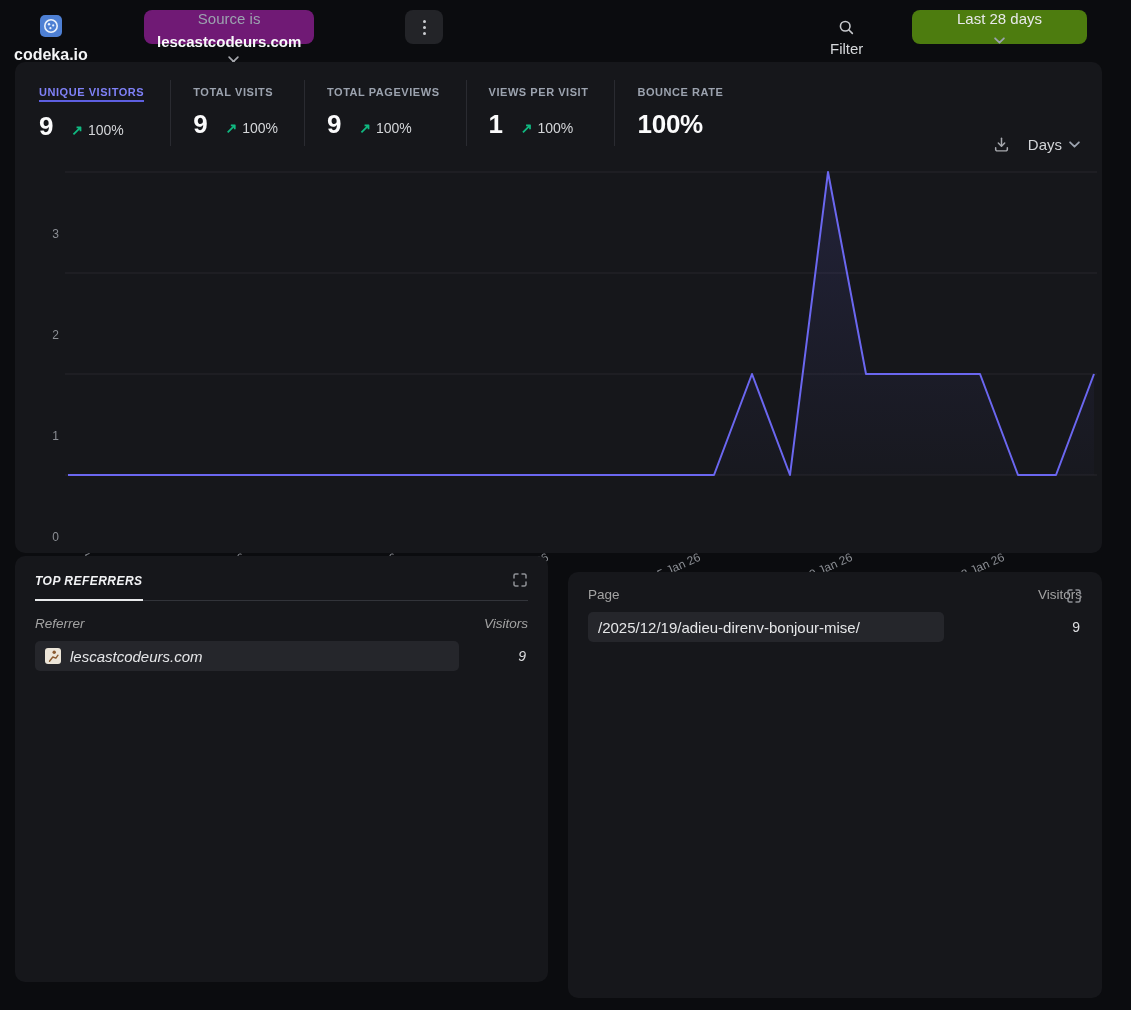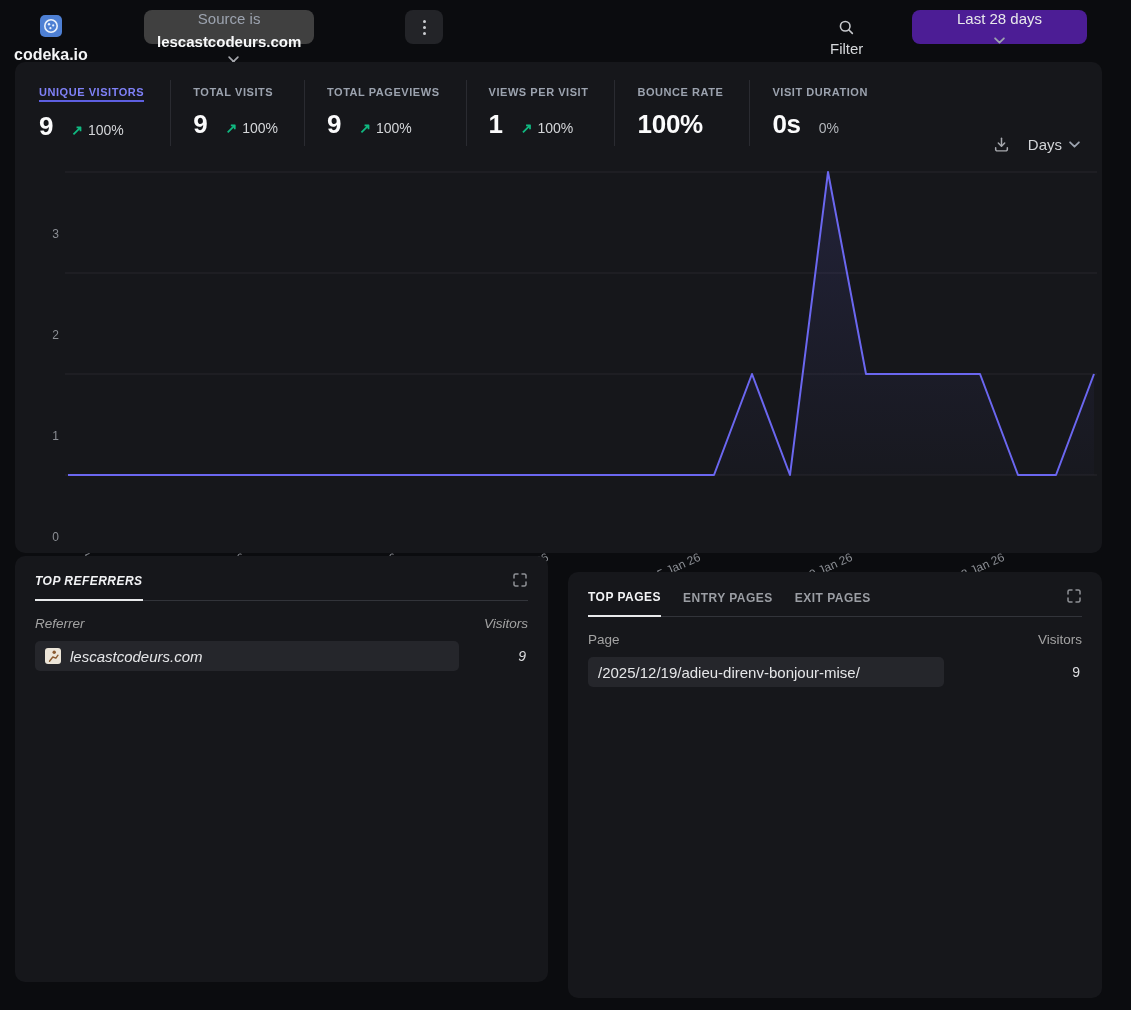--- a/index.html
+++ b/index.html
@@ -10,34 +10,34 @@
     color:#f3f4f6;
     position:relative;
     overflow:hidden;
   }
   .abs { position:absolute;flex-direction:column; }
 
   
   .site-switcher { left:14px; top:15px; display:flex; align-items:center; gap:9px; cursor:pointer; }
   .site-name { font-size:16px; font-weight:700; color:#f4f5f6; }
   .pill {
-    left:144px; top:10px; height:34px; background:#404040; border-radius:8px;
+    left:144px; top:10px; height:34px; background:#701a75; border-radius:8px;
     display:flex; align-items:center; padding:0 13px; gap:6px; font-size:15px;
   }
   .pill .prefix { color:#9ca3af; }
   .pill .val { color:#f7f8f9; font-weight:700; }
   .pill .close { margin-left:9px; display:flex; align-items:center; cursor:pointer; }
   .more-btn {
     left:405px; top:10px; width:38px; height:34px; background:#232428; border-radius:8px;
     display:flex; align-items:center; justify-content:center; gap:3px; cursor:pointer; border:none;
   }
   .more-btn i { width:3px; height:3px; border-radius:50%; background:#cbcdd1; display:block; }
   .filter-btn { left:830px; top:19px; display:flex; align-items:center; gap:4px; font-size:15px; color:#d6d8db; cursor:pointer; }
   .date-select {
-    left:912px; top:10px; width:175px; height:34px; background:#4c1d95; border-radius:8px;
+    left:912px; top:10px; width:175px; height:34px; background:#4d7c0f; border-radius:8px;
     display:flex; align-items:center; justify-content:space-between; padding:0 14px;
     font-size:15px; color:#e8e9eb; cursor:pointer;
   }
 
   
   .card { position:absolute; background:#16171b; border-radius:10px; }
   .chart-card { left:15px; top:62px; width:1087px; height:491px; }
   .ref-card  { left:15px; top:556px; width:533px; height:426px;font-style:italic; }
   .pages-card{ left:568px; top:572px; width:534px; height:426px; }
 
@@ -168,29 +168,20 @@
             <span>100%</span>
           </span>
       </div>
     </div>
     <div class="metric">
       <span class="m-label">BOUNCE RATE</span>
       <div class="m-row">
         <span class="m-value">100%</span>
       </div>
     </div>
-    <div class="metric">
-      <span class="m-label">VISIT DURATION</span>
-      <div class="m-row">
-        <span class="m-value">0s</span>
-        <span class="m-change muted">
-            <span>0%</span>
-          </span>
-      </div>
-    </div>
   </div>
 
   <div class="chart-controls">
     <button class="dl-btn">
       <svg width="17" height="17" viewBox="0 0 16 16" fill="none" stroke="#a7a9ae" stroke-width="1.4" stroke-linecap="round" stroke-linejoin="round">
           <path d="M8 2v7.2"></path>
           <path d="M5 6.6 8 9.6l3-3"></path>
           <path d="M2.5 11v1.5A1.5 1.5 0 0 0 4 14h8a1.5 1.5 0 0 0 1.5-1.5V11"></path>
         </svg>
     </button>
@@ -268,25 +259,20 @@
 
 <section class="card pages-card">
   <button class="expand">
     <svg width="16" height="16" viewBox="0 0 16 16" fill="none" stroke="#8f9196" stroke-width="1.5" stroke-linecap="round">
         <path d="M6 2H3.5A1.5 1.5 0 0 0 2 3.5V6"></path>
         <path d="M10 2h2.5A1.5 1.5 0 0 1 14 3.5V6"></path>
         <path d="M6 14H3.5A1.5 1.5 0 0 1 2 12.5V10"></path>
         <path d="M10 14h2.5a1.5 1.5 0 0 0 1.5-1.5V10"></path>
       </svg>
   </button>
-  <div class="tabs-row">
-    <span class="tab active">TOP PAGES</span>
-    <span class="tab">ENTRY PAGES</span>
-    <span class="tab">EXIT PAGES</span>
-  </div>
   <div class="cols">
     <span>Page</span>
     <span>Visitors</span>
   </div>
   <div class="list">
     <div class="lrow">
       <div class="lbar" style="width: 72%;">
         <span class="txt">/2025/12/19/adieu-direnv-bonjour-mise/</span>
       </div>
       <span class="lval">9</span>

